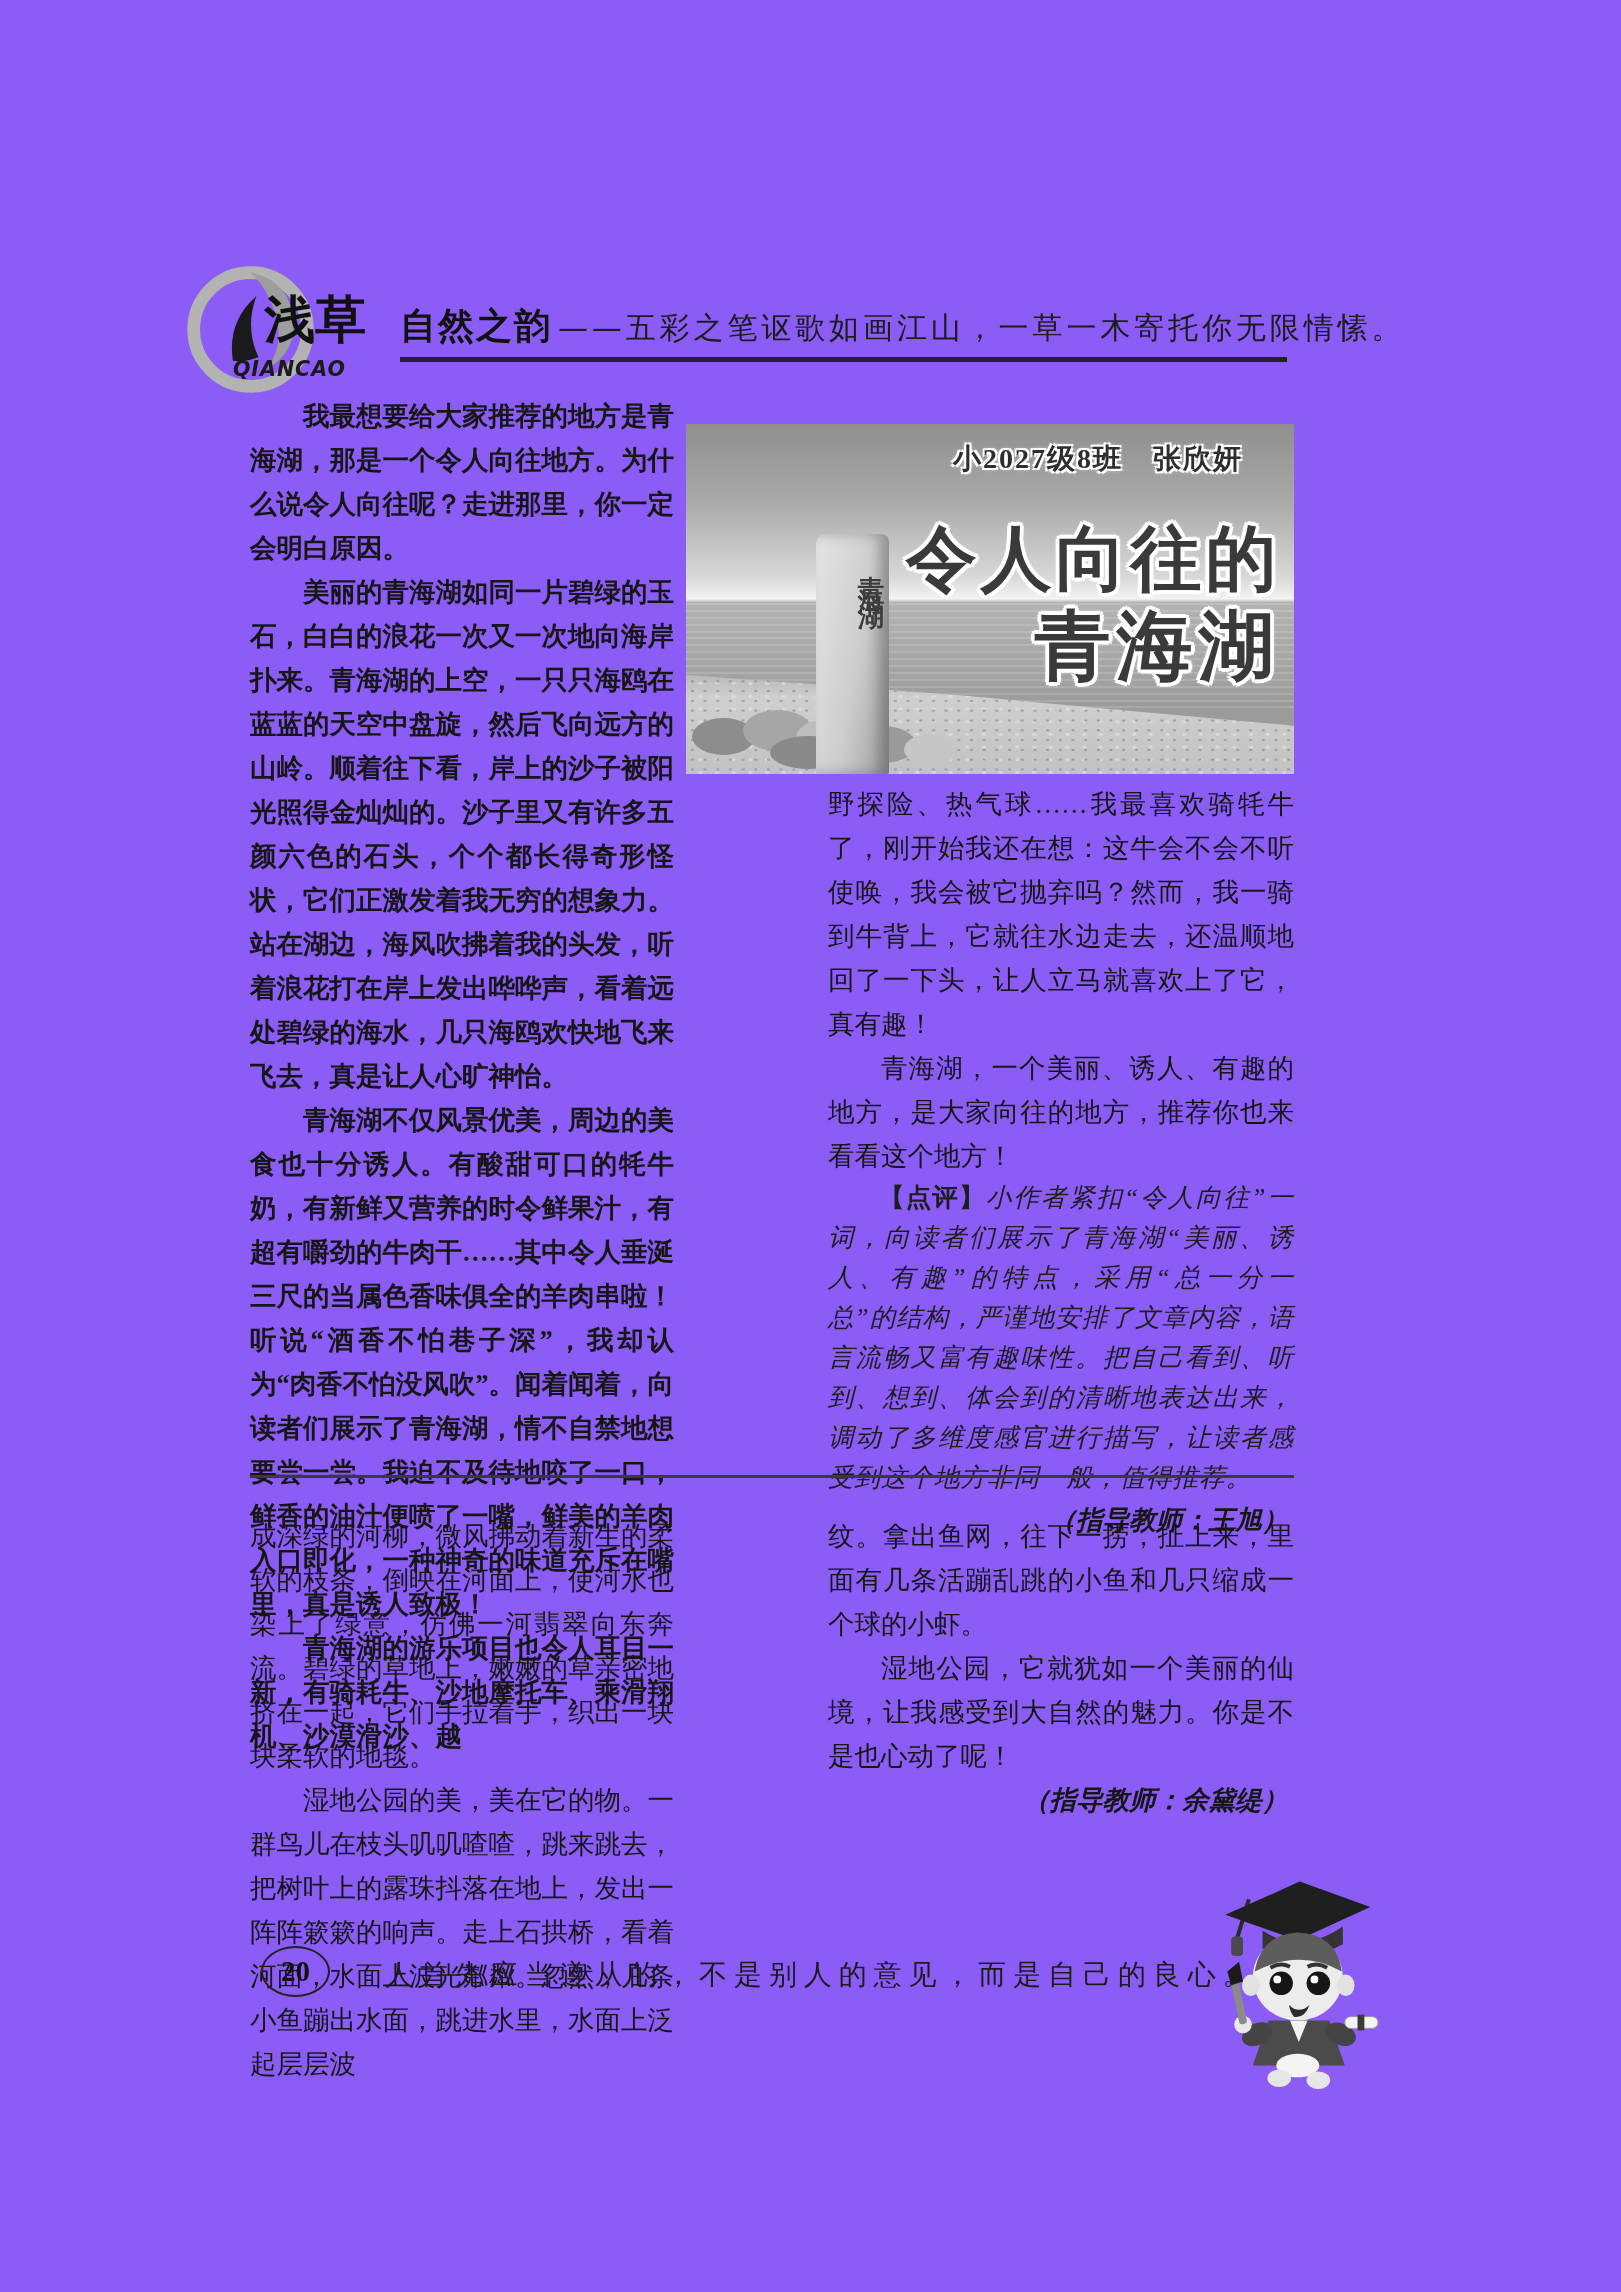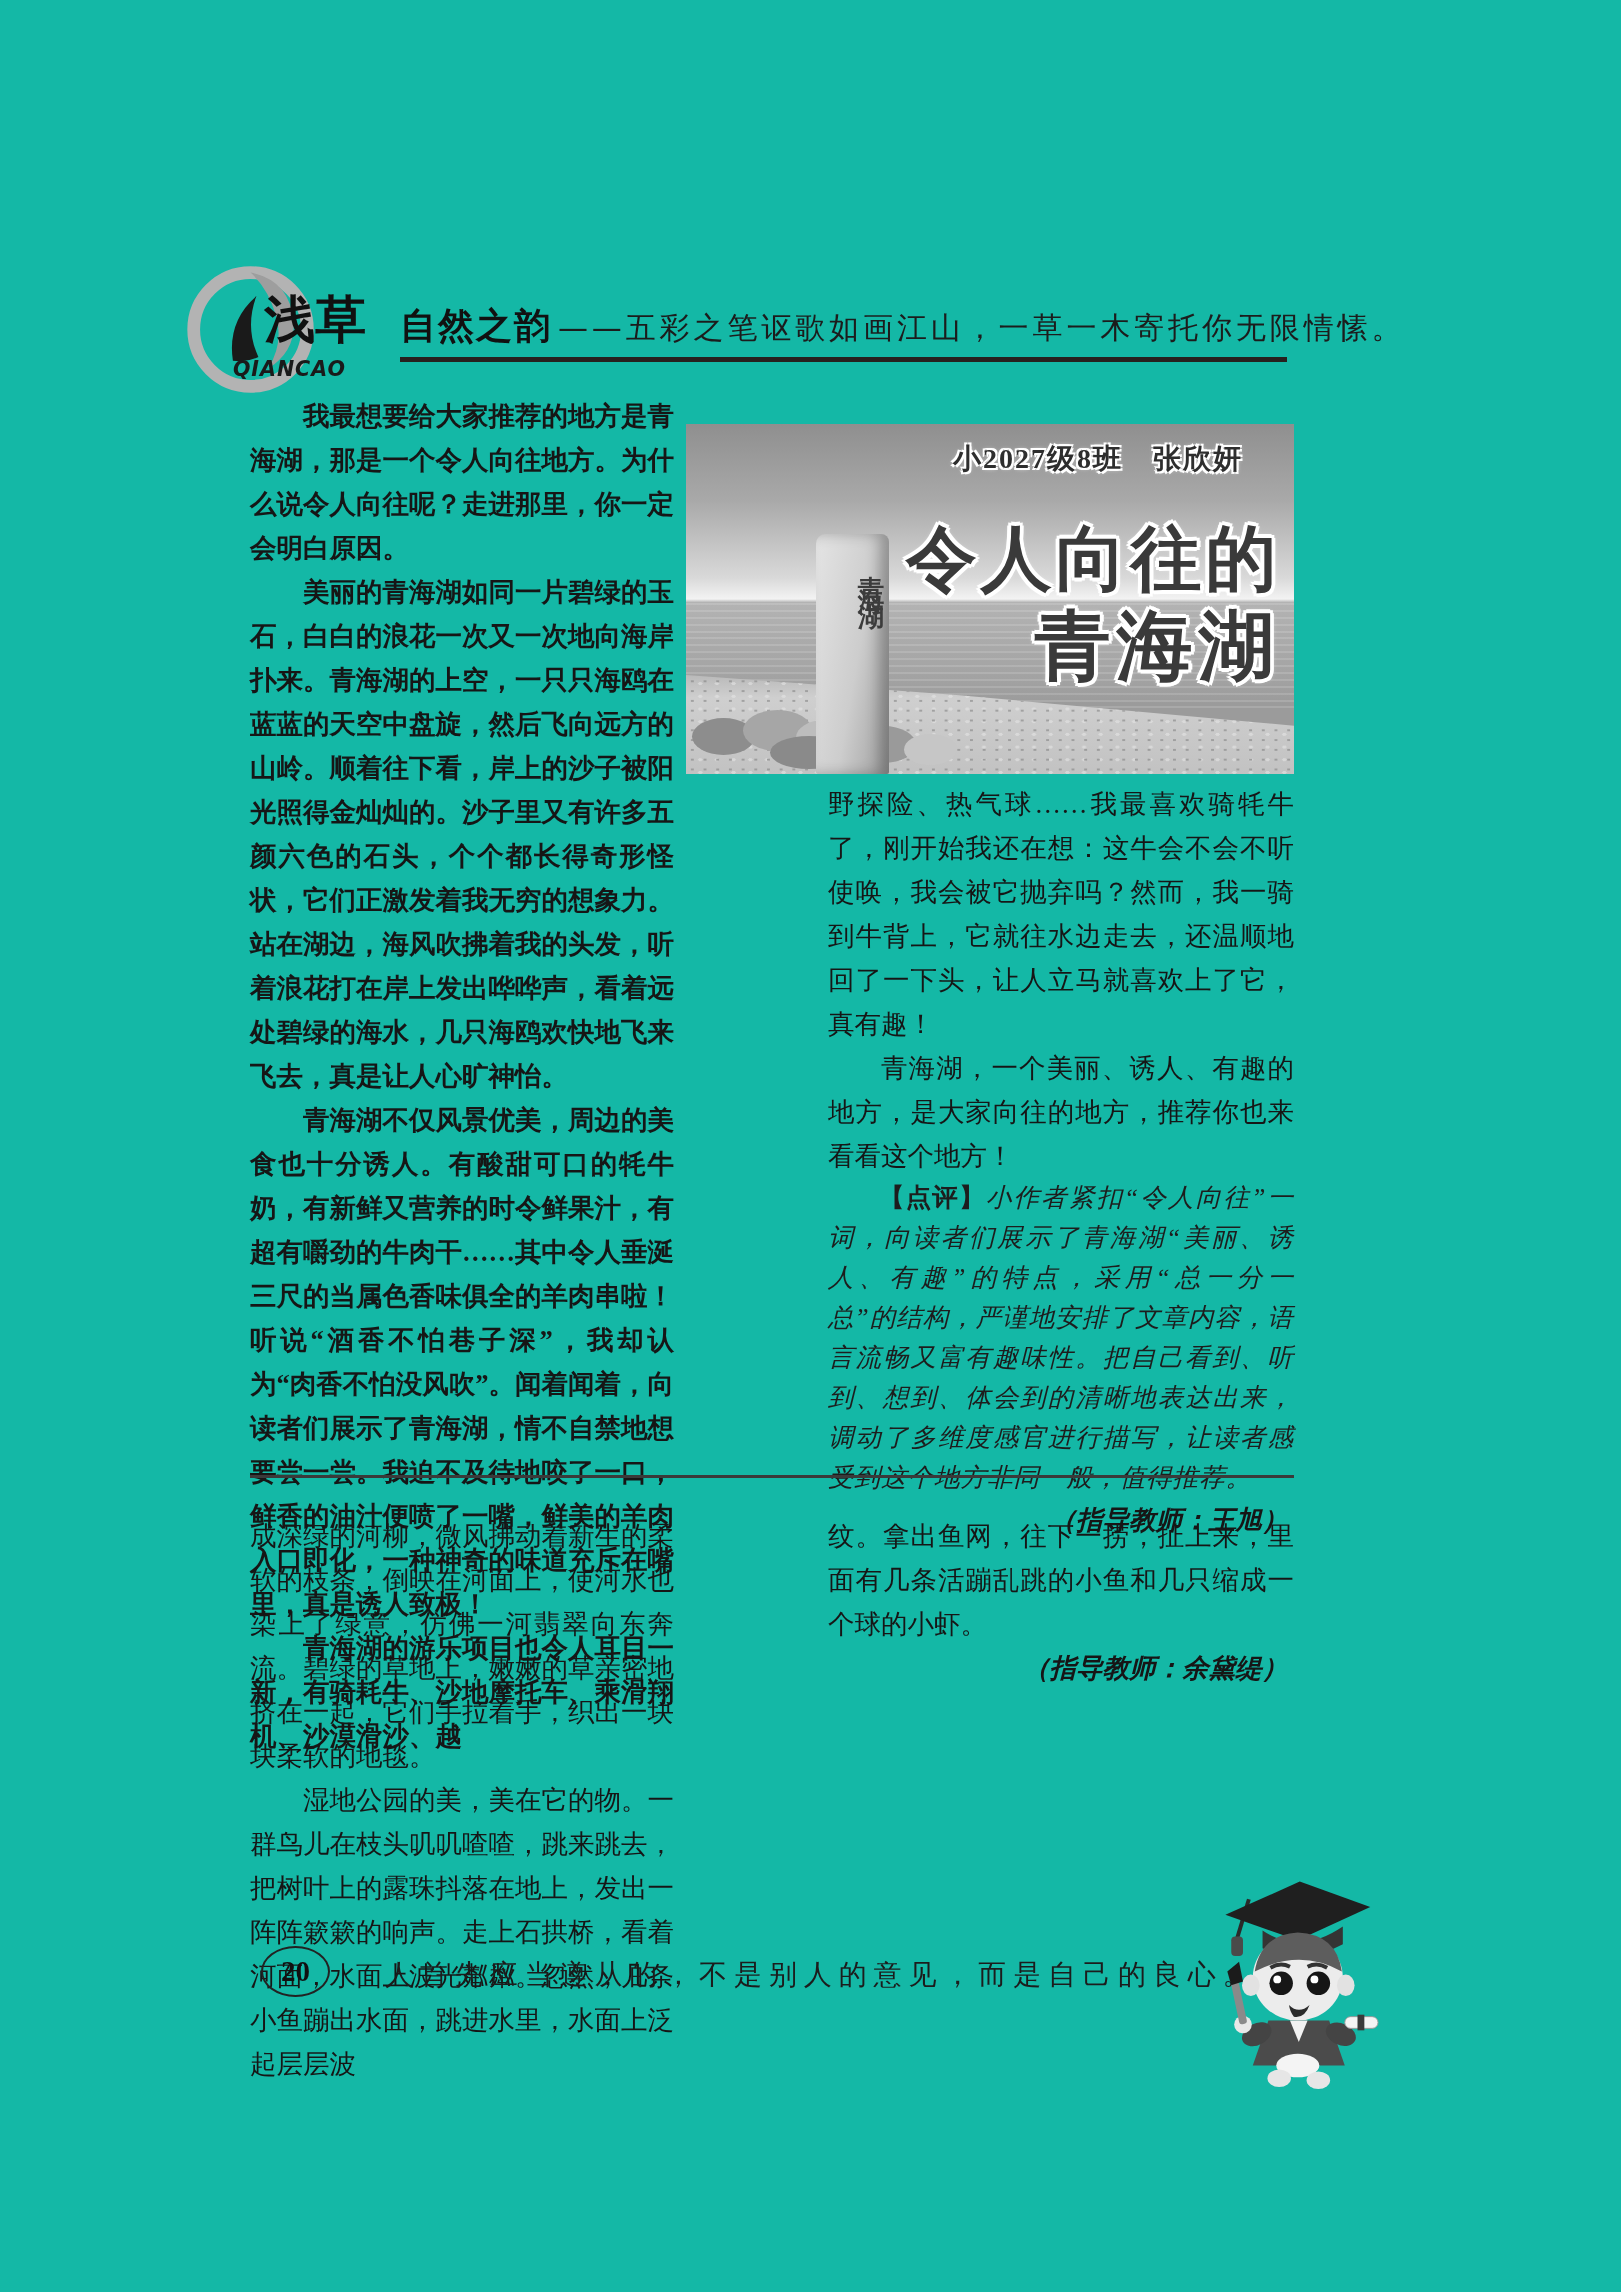--- a/index.html
+++ b/index.html
@@ -1,16 +1,16 @@
 <!DOCTYPE html>
 <html><head>
 <meta charset="utf-8">
 <style>
   html,body{margin:0;padding:0;background:#ffffff;}
-  .page{position:relative;width:1621px;height:2293px;background:#14b8a6;overflow:hidden;
+  .page{position:relative;width:1621px;height:2293px;background:#8b5cf6;overflow:hidden;
         font-family:"Liberation Serif","DejaVu Serif",serif;color:#1a1a1a;}
 
   
   .logo{position:absolute;left:174px;top:253px;width:206px;height:147px;}
   .masthead{position:absolute;left:400px;top:286px;width:894px;height:69px;
             display:flex;align-items:baseline;white-space:nowrap;}
   .masthead .sec-title{font-family:"DejaVu Sans","Liberation Sans",sans-serif;
             font-weight:bold;font-size:36px;letter-spacing:2px;color:#111;margin-top:16px;}
   .masthead .sec-tag{font-family:"DejaVu Sans","Liberation Sans",sans-serif;
             font-size:30px;letter-spacing:3.9px;color:#1c1c1c;margin-left:5.9px;}
@@ -123,20 +123,21 @@
 
   <div class="mid-rule"></div>
 
   <div class="col col-l2">
     <p class="noindent">成深绿的河柳，微风拂动着新生的柔软的枝条，倒映在河面上，使河水也染上了绿意，仿佛一河翡翠向东奔流。碧绿的草地上，嫩嫩的草亲密地挤在一起，它们手拉着手，织出一块块柔软的地毯。</p>
     <p>湿地公园的美，美在它的物。一群鸟儿在枝头叽叽喳喳，跳来跳去，把树叶上的露珠抖落在地上，发出一阵阵簌簌的响声。走上石拱桥，看着河面，水面上波光粼粼。忽然，几条小鱼蹦出水面，跳进水里，水面上泛起层层波</p>
   </div>
 
   <div class="col col-r2">
     <p class="noindent">纹。拿出鱼网，往下一捞，扯上来，里面有几条活蹦乱跳的小鱼和几只缩成一个球的小虾。</p>
+    <p>湿地公园，它就犹如一个美丽的仙境，让我感受到大自然的魅力。你是不是也心动了呢！</p>
     <p class="teacher">（指导教师：余黛缇）</p>
   </div>
 
   <div class="pagenum">
     <span>20</span>
   </div>
   <div class="foot-quote">人首先应当遵从的，不是别人的意见，而是自己的良心。</div>
 
   <svg class="mascot" viewBox="0 0 205 235">
 

